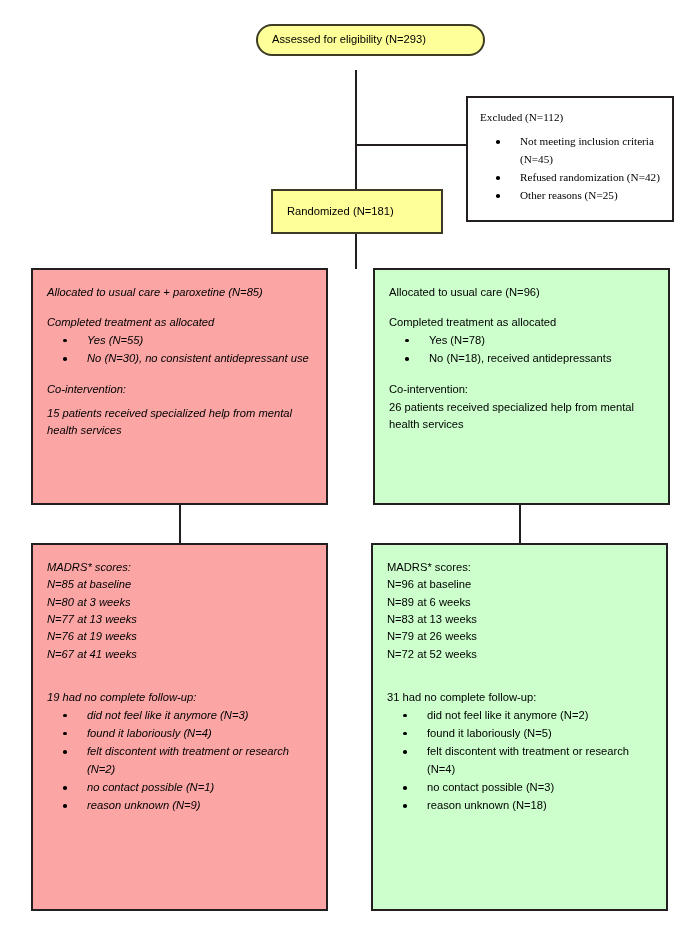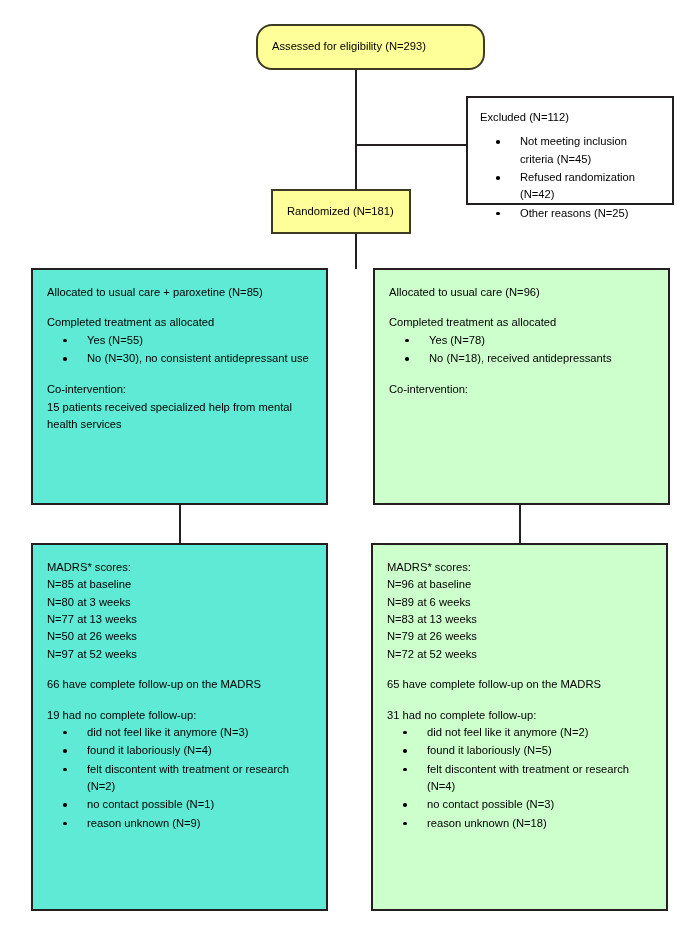--- a/index.html
+++ b/index.html
@@ -25,21 +25,21 @@
   .box {
     position: absolute;
     box-sizing: border-box;
     border: 2px solid #231f20;
     background: #ffffff;
     font-size: 11.2px;
     line-height: 1.55;
     color: #000000;
   }
   .box.yellow { background: #ffff99; border-color: #3d3b23; }
-  .box.blue   { background: #5eead4; border-color: #231f20; }
+  .box.blue   { background: #fca5a5; border-color: #231f20; font-style: italic; }
   .box.green  { background: #ccffcc; border-color: #231f20; }
   .box.plain  { background: #ffffff; border-color: #231f20; }
 
   .box .pad {
     padding: 9px 11px 9px 13px;
   }
   .box.yellow .pad {
     padding: 0 14px;
     display: flex;
     align-items: center;
@@ -89,83 +89,83 @@
   <div class="conn v" style="left:355px; top:70px; height:120px;"></div>
 
   <div class="conn h" style="left:355px; top:144px; width:112px;"></div>
 
   <div class="conn v" style="left:355px; top:234px; height:35px;"></div>
 
   <div class="conn v" style="left:179px; top:505px; height:38px;"></div>
 
   <div class="conn v" style="left:519px; top:505px; height:38px;"></div>
 
-  <div class="box yellow" style="left:256px; top:24px; width:229px; height:46px;border-radius:16px;">
+  <div class="box yellow" style="left:256px; top:24px; width:229px; height:32px;border-radius:16px;">
     <div class="pad">
       <span class="line-txt">Assessed for eligibility (N=293)</span>
     </div>
   </div>
 
-  <div class="box plain" style="left:466px; top:96px; width:208px; height:109px;">
+  <div class="box plain" style="left:466px; top:96px; width:208px; height:126px;font-family:Liberation Serif, serif;">
     <div class="pad" style="padding:11px 10px 9px 12px;">
       <div class="line-txt">Excluded (N=112)</div>
       <div class="spacer-sm"></div>
       <ul class="bul">
         <li><span>Not meeting inclusion criteria (N=45)</span></li>
         <li><span>Refused randomization (N=42)</span></li>
         <li><span>Other reasons (N=25)</span></li>
       </ul>
     </div>
   </div>
 
-  <div class="box yellow" style="left:271px; top:189px; width:140px; height:45px;">
+  <div class="box yellow" style="left:271px; top:189px; width:172px; height:45px;">
     <div class="pad">
       <span class="line-txt">Randomized (N=181)</span>
     </div>
   </div>
 
   <div class="box blue" style="left:31px; top:268px; width:297px; height:237px;">
     <div class="pad" style="padding:14px 10px 10px 14px;">
       <div class="line-txt">Allocated to usual care + paroxetine (N=85)</div>
       <div class="spacer"></div>
       <div class="line-txt">Completed treatment as allocated</div>
       <ul class="bul">
         <li><span>Yes (N=55)</span></li>
         <li><span>No (N=30), no consistent antidepressant use</span></li>
       </ul>
       <div class="spacer"></div>
       <div class="line-txt">Co-intervention:</div>
-      <div class="line-txt" style="max-width:268px;">15 patients received specialized help from mental health services</div>
+      <div class="line-txt" style="max-width:268px;margin-top:6px;">15 patients received specialized help from mental health services</div>
     </div>
   </div>
 
   <div class="box green" style="left:373px; top:268px; width:297px; height:237px;">
     <div class="pad" style="padding:14px 10px 10px 14px;">
       <div class="line-txt">Allocated to usual care (N=96)</div>
       <div class="spacer"></div>
       <div class="line-txt">Completed treatment as allocated</div>
       <ul class="bul">
         <li><span>Yes (N=78)</span></li>
         <li><span>No (N=18), received antidepressants</span></li>
       </ul>
       <div class="spacer"></div>
       <div class="line-txt">Co-intervention:</div>
+      <div class="line-txt" style="max-width:268px;">26 patients received specialized help from mental health services</div>
     </div>
   </div>
 
   <div class="box blue" style="left:31px; top:543px; width:297px; height:368px;">
     <div class="pad" style="padding:14px 10px 10px 14px;">
       <div class="line-txt">MADRS* scores:</div>
       <div class="line-txt">N=85 at baseline</div>
       <div class="line-txt">N=80 at 3 weeks</div>
       <div class="line-txt">N=77 at 13 weeks</div>
-      <div class="line-txt">N=50 at 26 weeks</div>
-      <div class="line-txt">N=97 at 52 weeks</div>
+      <div class="line-txt">N=76 at 19 weeks</div>
+      <div class="line-txt">N=67 at 41 weeks</div>
       <div class="spacer"></div>
-      <div class="line-txt">66 have complete follow-up on the MADRS</div>
       <div class="spacer"></div>
       <div class="line-txt">19 had no complete follow-up:</div>
       <ul class="bul">
         <li><span>did not feel like it anymore (N=3)</span></li>
         <li><span>found it laboriously (N=4)</span></li>
         <li><span>felt discontent with treatment or research (N=2)</span></li>
         <li><span>no contact possible (N=1)</span></li>
         <li><span>reason unknown (N=9)</span></li>
       </ul>
     </div>
@@ -173,21 +173,20 @@
 
   <div class="box green" style="left:371px; top:543px; width:297px; height:368px;">
     <div class="pad" style="padding:14px 10px 10px 14px;">
       <div class="line-txt">MADRS* scores:</div>
       <div class="line-txt">N=96 at baseline</div>
       <div class="line-txt">N=89 at 6 weeks</div>
       <div class="line-txt">N=83 at 13 weeks</div>
       <div class="line-txt">N=79 at 26 weeks</div>
       <div class="line-txt">N=72 at 52 weeks</div>
       <div class="spacer"></div>
-      <div class="line-txt">65 have complete follow-up on the MADRS</div>
       <div class="spacer"></div>
       <div class="line-txt">31 had no complete follow-up:</div>
       <ul class="bul">
         <li><span>did not feel like it anymore (N=2)</span></li>
         <li><span>found it laboriously  (N=5)</span></li>
         <li><span>felt discontent with treatment or research (N=4)</span></li>
         <li><span>no contact possible (N=3)</span></li>
         <li><span>reason unknown (N=18)</span></li>
       </ul>
     </div>

